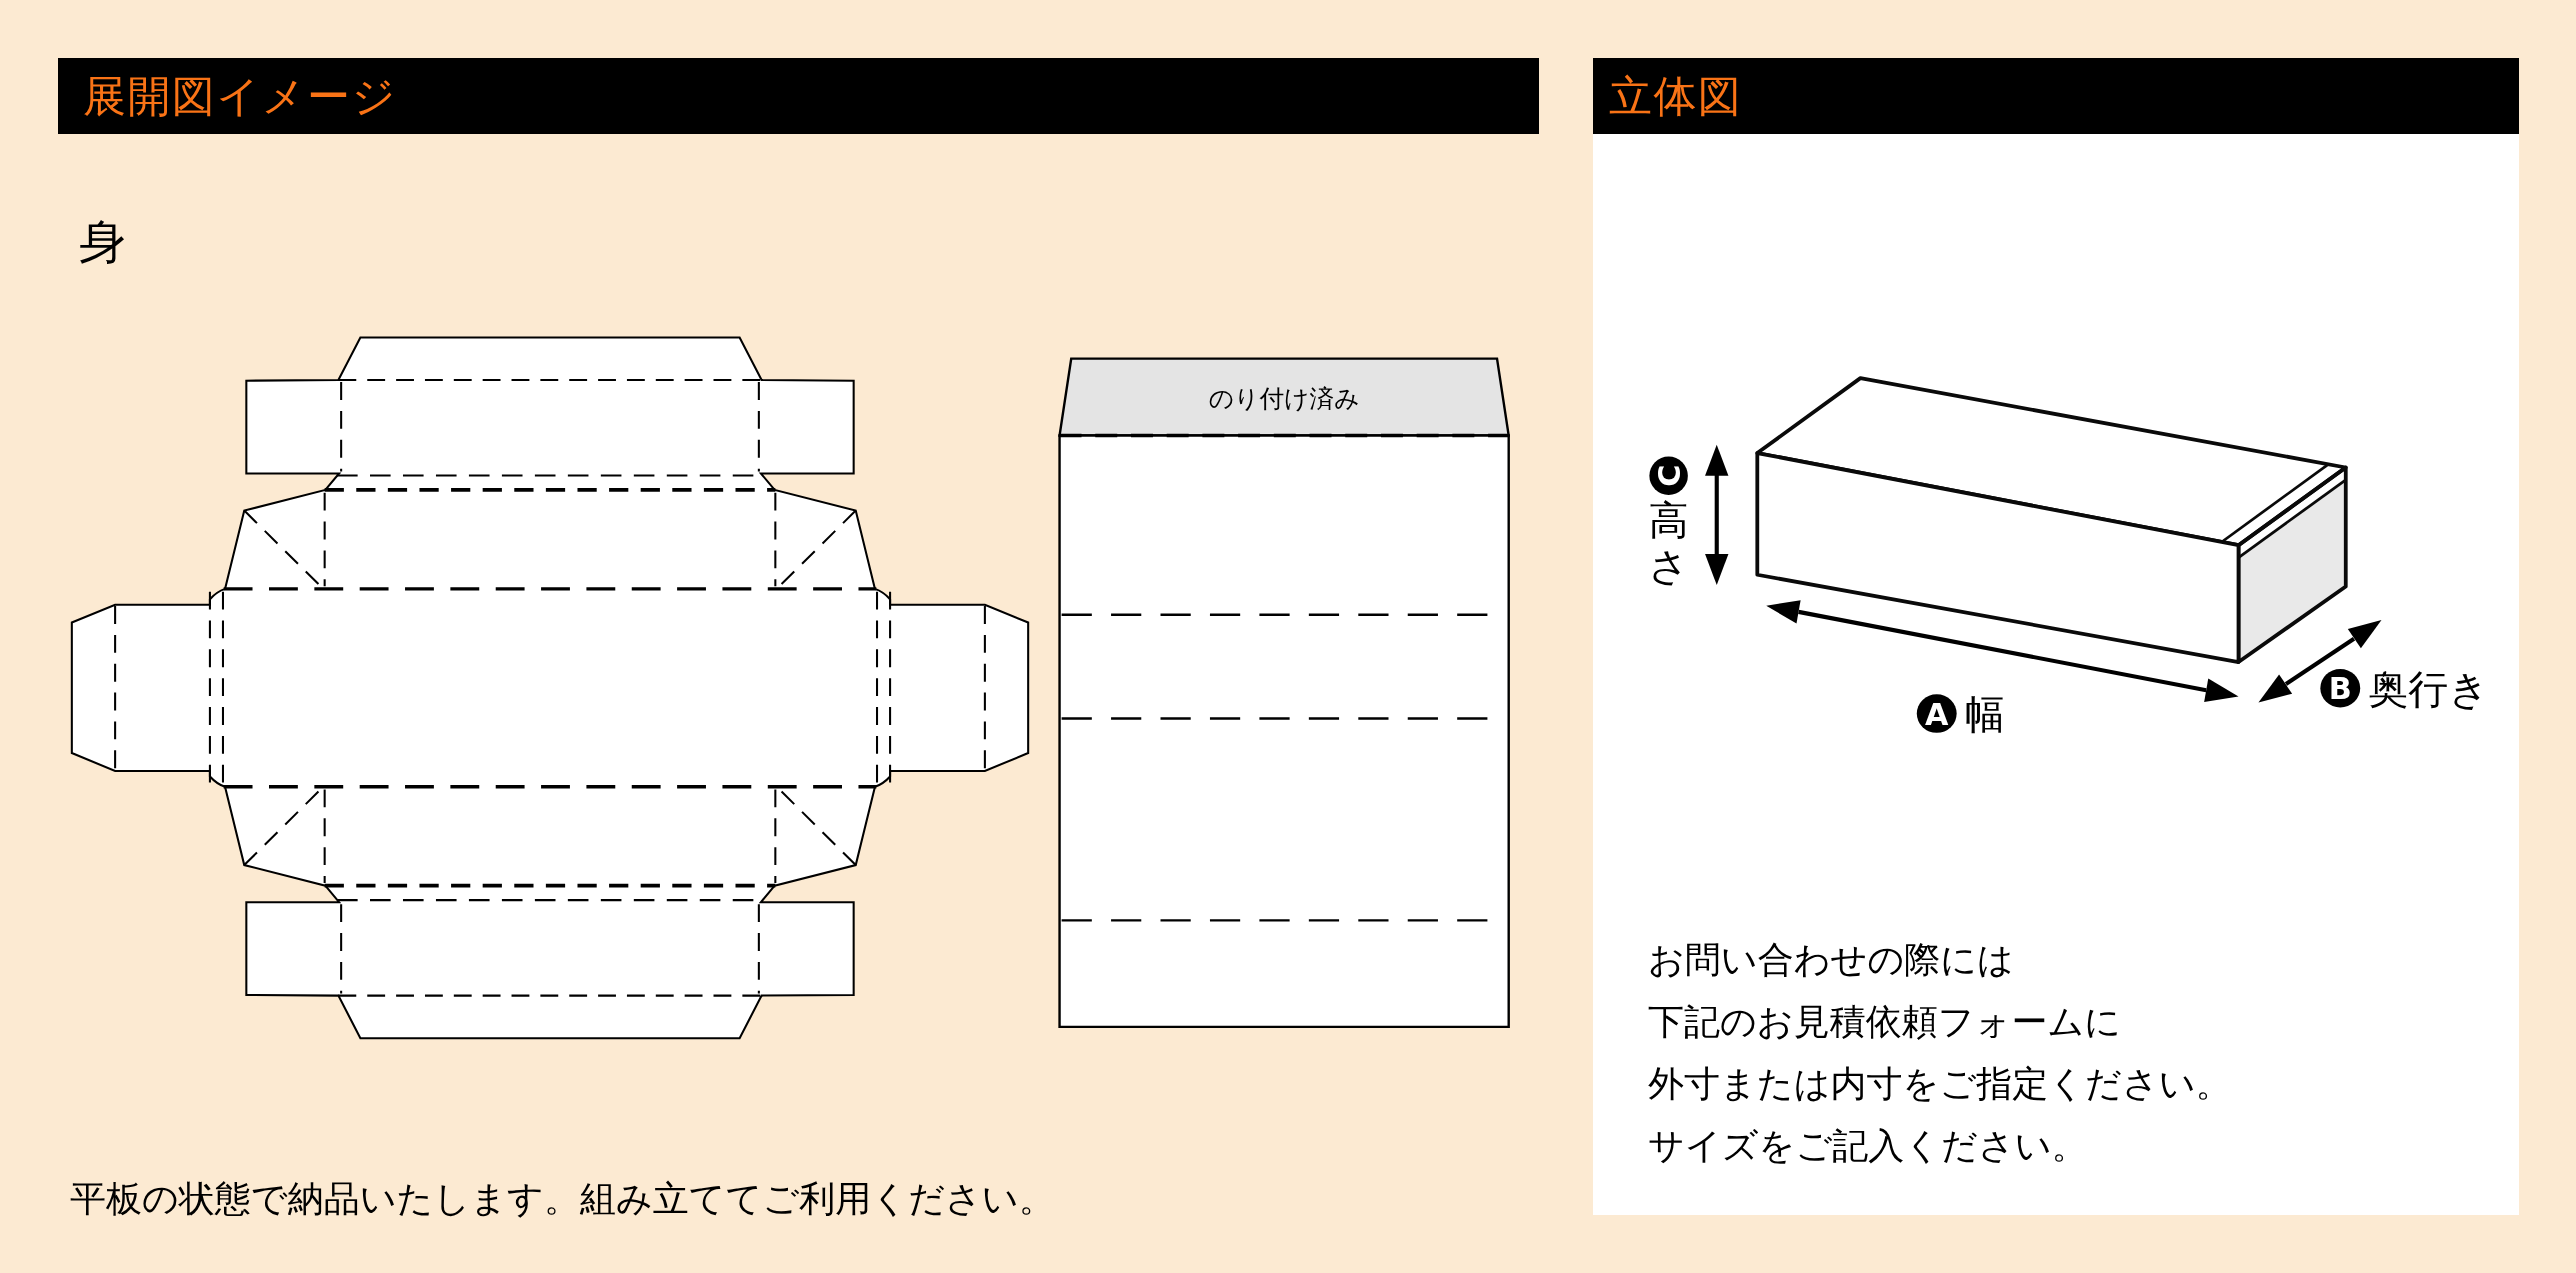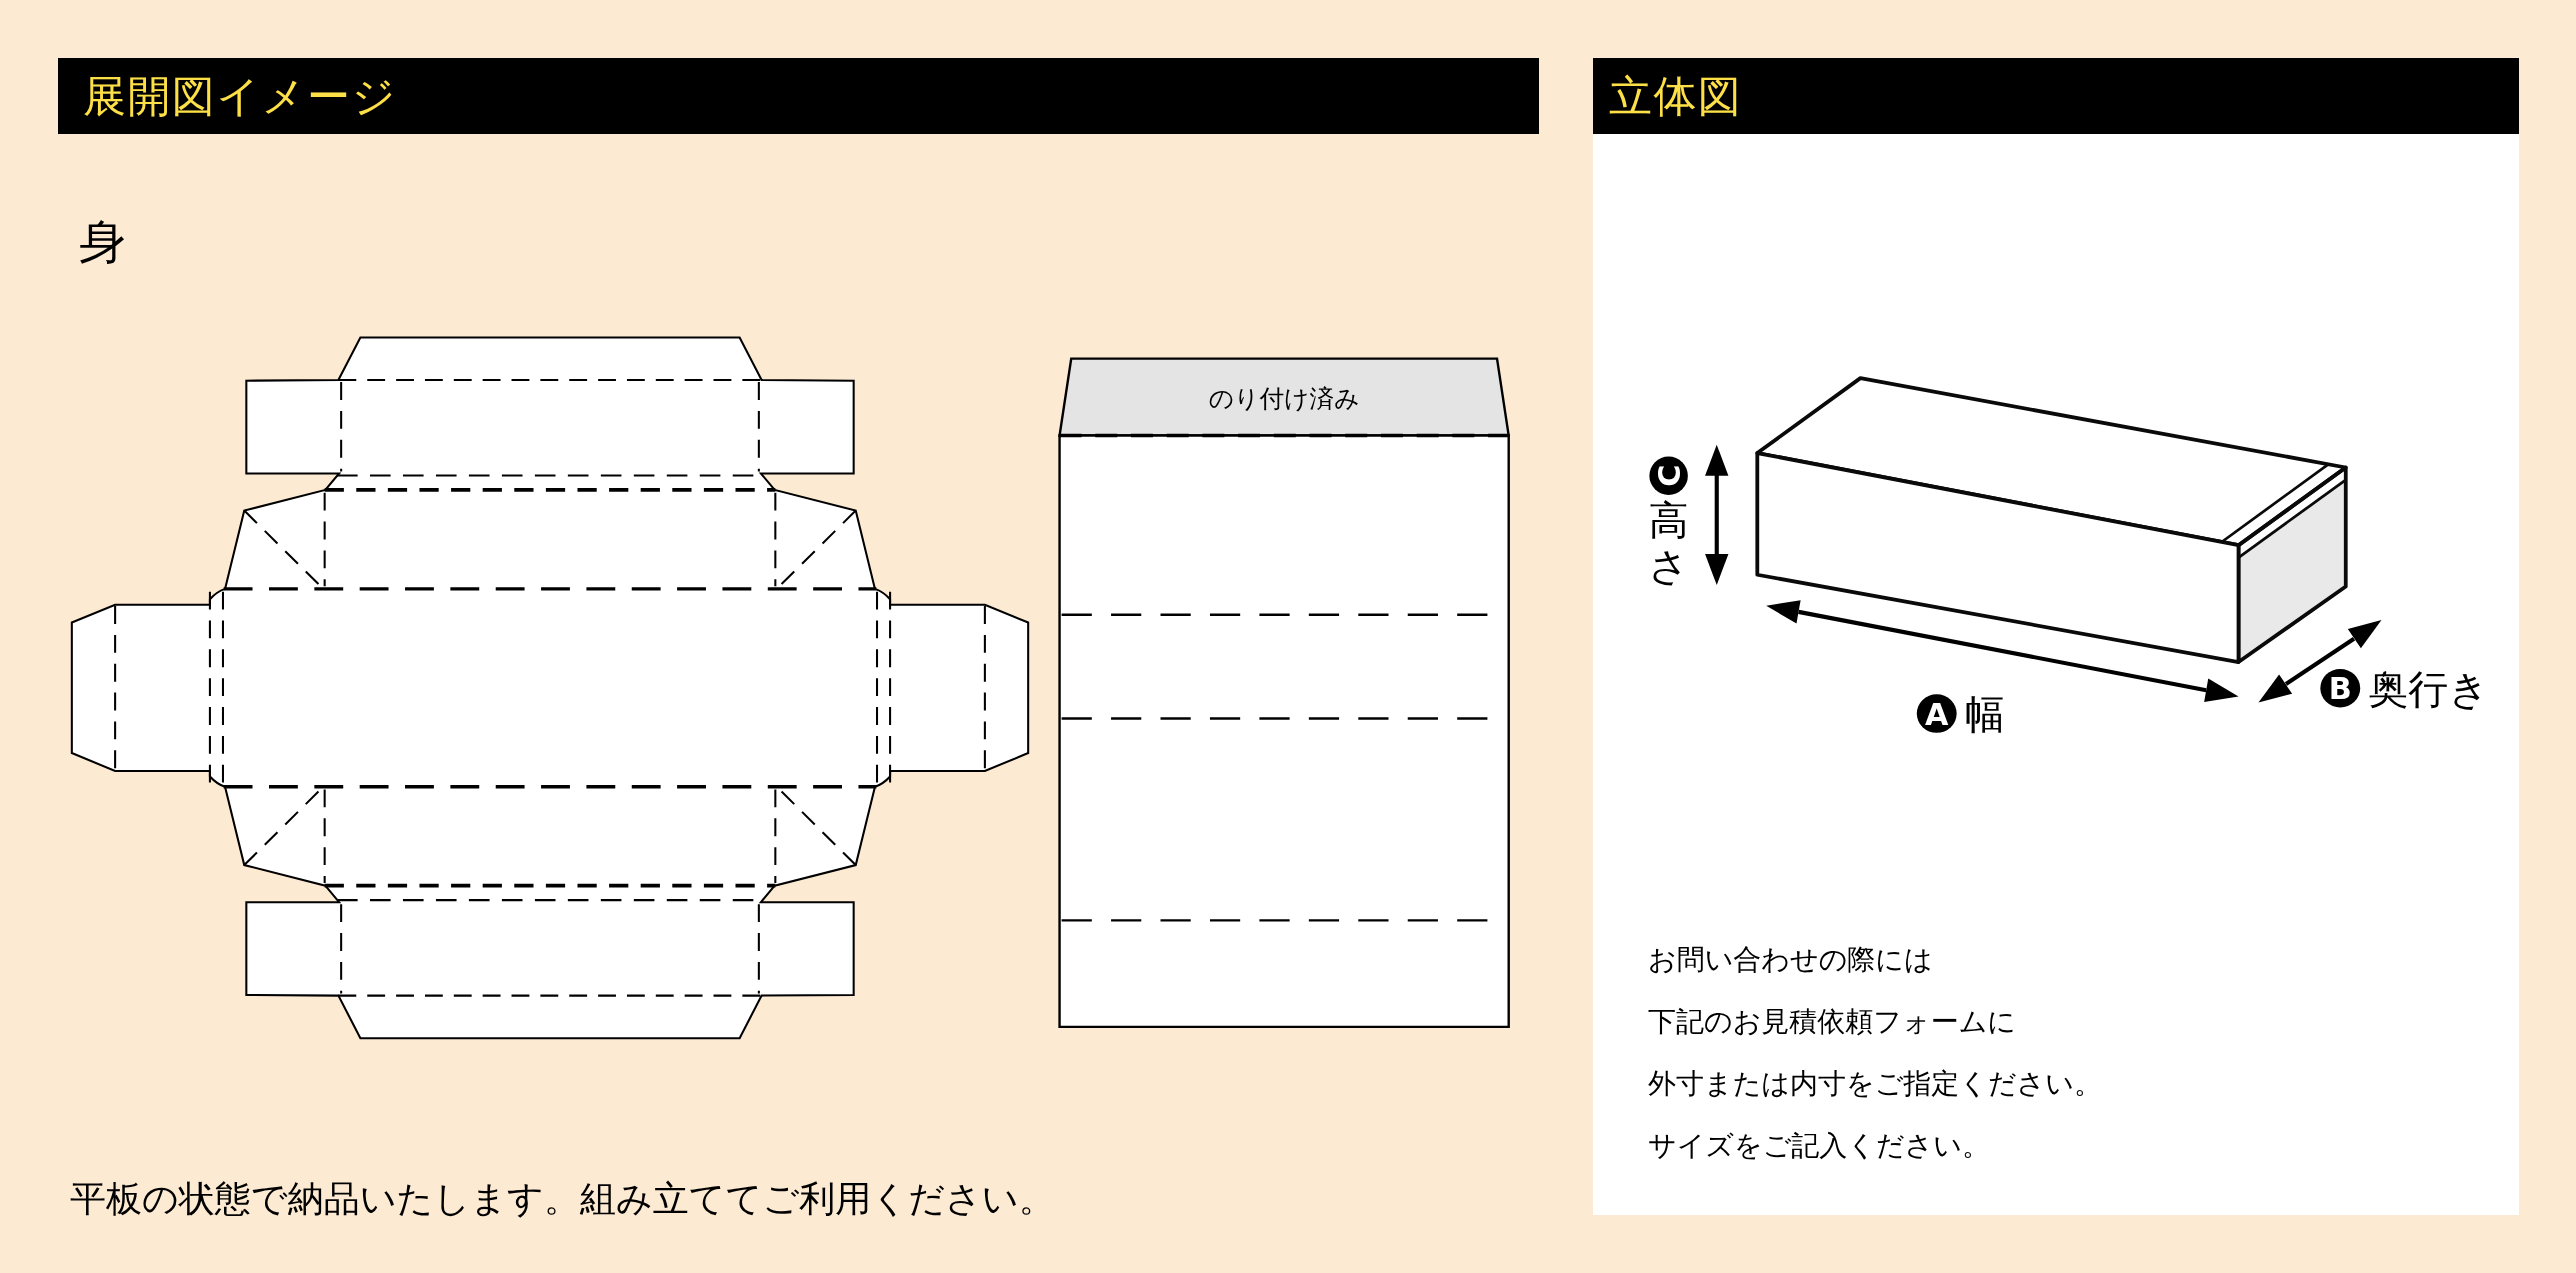--- a/index.html
+++ b/index.html
@@ -7,37 +7,37 @@
   #canvas{
     position:relative;
     width:2576px;height:1274px;
     background:#fcead2;
     overflow:hidden;
     font-family:"DejaVu Sans","Liberation Sans",sans-serif;
     color:#000;
   }
   .abs{position:absolute;}
   .section-bar{
-    background:#000;color:#fde047;
+    background:#000;color:#f97316;
     height:76px;line-height:76px;
     font-size:43px;letter-spacing:1.4px;
     padding-left:25px;
     white-space:nowrap;
   }
   .panel{
     background:#ffffff;
   }
   .part-label{
     font-size:47px;line-height:52px;white-space:nowrap;
   }
   .footnote{
     font-size:36px;line-height:43px;white-space:nowrap;
   }
   .info-lines{
-    font-size:28px;line-height:62px;white-space:nowrap;
+    font-size:36px;line-height:62px;white-space:nowrap;
   }
   
   .cutline{fill:#ffffff;stroke:#000;stroke-width:3;stroke-linejoin:miter;}
   .dmed{fill:none;stroke:#000;stroke-width:3;stroke-dasharray:26 16;}
   .dfine{fill:none;stroke:#000;stroke-width:3;stroke-dasharray:30 18;}
   .dbold{fill:none;stroke:#000;stroke-width:5.5;stroke-dasharray:28 18;}
   .dlong{fill:none;stroke:#000;stroke-width:5;stroke-dasharray:42 24;}
   .scut{fill:#ffffff;stroke:#000;stroke-width:3.5;}
   .sglue{fill:#e4e4e4;stroke:#000;stroke-width:3.5;}
   .sfold{fill:none;stroke:#000;stroke-width:5;stroke-dasharray:32 20;}

